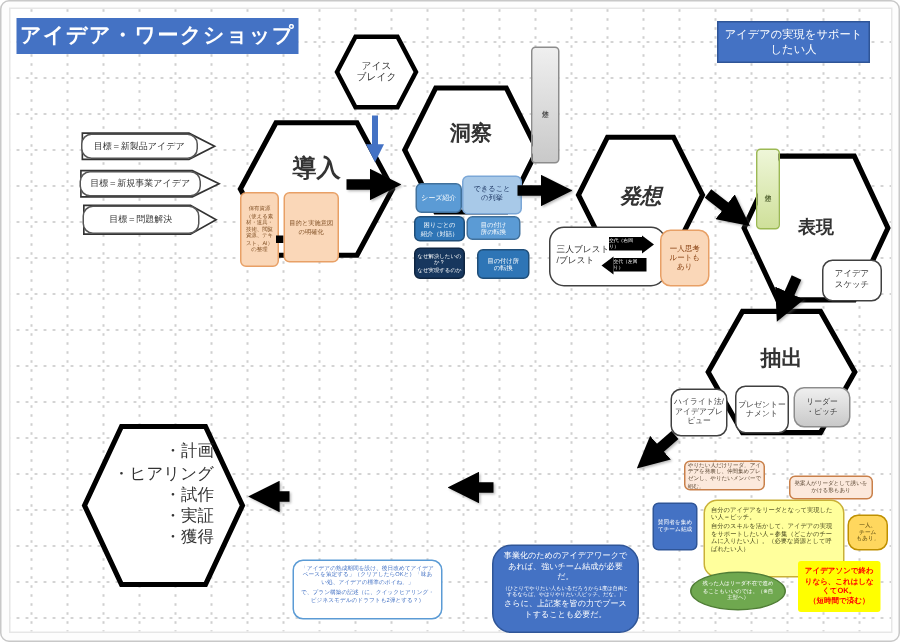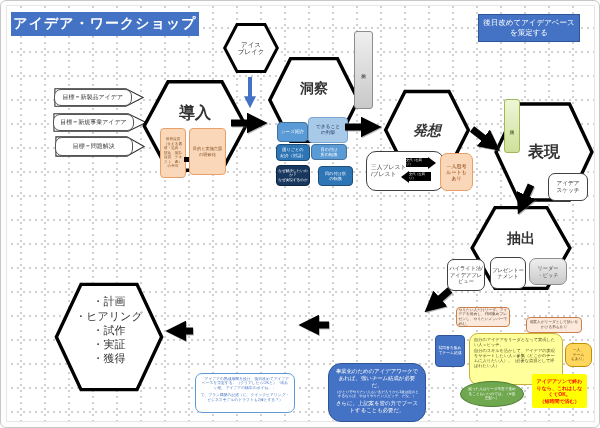--- a/index.html
+++ b/index.html
@@ -64,21 +64,21 @@
       justify-content:center;font-size:6px;color:#333;}
 </style>
 </head>
 <body>
 
 <div id="canvas">
   <div id="slide"></div>
 
   <div class="abs banner" style="left:10px;top:11px;width:188px;height:24px;font-size:14px;font-weight:bold;letter-spacing:1px;">アイデア・ワークショップ</div>
 
-  <div class="abs banner" style="left:477px;top:13px;width:102px;height:28px;font-size:7.5px;line-height:1.3;text-align:center;border:1px solid #2F5597;padding:1px 3px;">後日改めてアイデアベースを策定する</div>
+  <div class="abs banner" style="left:477px;top:13px;width:102px;height:28px;font-size:7.5px;line-height:1.3;text-align:center;border:1px solid #2F5597;padding:1px 3px;">アイデアの実現をサポートしたい人</div>
 
   <div class="goal" style="left:53px;top:87px;width:90px;height:19px;">
     <svg viewBox="0 0 100 24" preserveAspectRatio="none">
         <polygon points="1,1 80,1 99,12 80,23 1,23" fill="#fff" stroke="#333" stroke-width="1.1" vector-effect="non-scaling-stroke"></polygon>
       </svg>
     <div class="glbl">目標＝新製品アイデア</div>
   </div>
   <div class="goal" style="left:52px;top:112px;width:94px;height:19px;">
     <svg viewBox="0 0 100 24" preserveAspectRatio="none">
         <polygon points="1,1 80,1 99,12 80,23 1,23" fill="#fff" stroke="#333" stroke-width="1.1" vector-effect="non-scaling-stroke"></polygon>
@@ -93,21 +93,21 @@
   </div>
 
   <div class="hex" style="left:222px;top:22px;width:56px;height:50px;">
     <svg viewBox="0 0 100 100" preserveAspectRatio="none">
         <polygon points="25,3 75,3 97,50 75,97 25,97 3,50" fill="#fff" stroke="#000" stroke-width="3" vector-effect="non-scaling-stroke"></polygon>
       </svg>
     <div class="lbl" style="font-size:6.5px;font-weight:400;">アイス
 ブレイク</div>
   </div>
 
-  <div class="hex" style="left:140px;top:78px;width:108px;height:94px;">
+  <div class="hex" style="left:156px;top:78px;width:108px;height:94px;">
     <svg viewBox="0 0 100 100" preserveAspectRatio="none">
         <polygon points="25,3 75,3 97,50 75,97 25,97 3,50" fill="#fff" stroke="#000" stroke-width="3.4" vector-effect="non-scaling-stroke"></polygon>
       </svg>
     <div class="lbl" style="font-size:16px;padding-bottom:26px;">導入</div>
   </div>
 
   <div class="hex" style="left:266px;top:55px;width:94px;height:88px;">
     <svg viewBox="0 0 100 100" preserveAspectRatio="none">
         <polygon points="25,3 75,3 97,50 75,97 25,97 3,50" fill="#fff" stroke="#000" stroke-width="3.4" vector-effect="non-scaling-stroke"></polygon>
       </svg>
@@ -119,37 +119,37 @@
         <polygon points="25,3 75,3 97,50 75,97 25,97 3,50" fill="#fff" stroke="#000" stroke-width="3.4" vector-effect="non-scaling-stroke"></polygon>
       </svg>
     <div class="lbl" style="font-size:14px;font-style:italic;">発想</div>
   </div>
 
 
   <div class="hex" style="left:492px;top:100px;width:102px;height:102px;">
     <svg viewBox="0 0 100 100" preserveAspectRatio="none">
         <polygon points="25,3 75,3 97,50 75,97 25,97 3,50" fill="#fff" stroke="#000" stroke-width="3.4" vector-effect="non-scaling-stroke"></polygon>
       </svg>
-    <div class="lbl" style="font-size:16px;">表現</div>
+    <div class="lbl" style="font-size:12px;">表現</div>
   </div>
 
   <div class="hex" style="left:468px;top:204px;width:104px;height:86px;text-decoration:underline;">
     <svg viewBox="0 0 100 100" preserveAspectRatio="none">
         <polygon points="25,3 75,3 97,50 75,97 25,97 3,50" fill="#fff" stroke="#000" stroke-width="3.4" vector-effect="non-scaling-stroke"></polygon>
       </svg>
     <div class="lbl" style="font-size:14px;padding-bottom:20px;">抽出</div>
   </div>
 
 
 
   <div class="hex" style="left:52px;top:280px;width:112px;height:112px;">
     <svg viewBox="0 0 100 100" preserveAspectRatio="none">
         <polygon points="25,3 75,3 97,50 75,97 25,97 3,50" fill="#fff" stroke="#000" stroke-width="3.4" vector-effect="non-scaling-stroke"></polygon>
       </svg>
-    <div class="lbl" style="font-size:11px;font-weight:500;line-height:1.3;padding-bottom:14px;text-align:center;">・計画
+    <div class="lbl" style="font-size:11px;font-weight:500;line-height:1.3;padding-bottom:14px;text-align:right;">・計画
 ・ヒアリング
 ・試作
 ・実証
 ・獲得</div>
   </div>
 
   <div class="abs vbar graybox" style="left:353px;top:30px;width:19px;height:78px;">休憩</div>
   <div class="abs vbar" style="left:503px;top:98px;width:16px;height:54px;background:linear-gradient(180deg,#eef6d8,#cfe09a);border:1px solid #9CB953;color:#4a5b2a;">休憩</div>
 
   <div class="box orange" style="left:159px;top:127px;width:26px;height:50px;font-size:3.6px;padding:2px;word-break:break-all;">保有資源（使える素材・道具・技術、閲覧資源、テキスト、AI）の整理</div>

